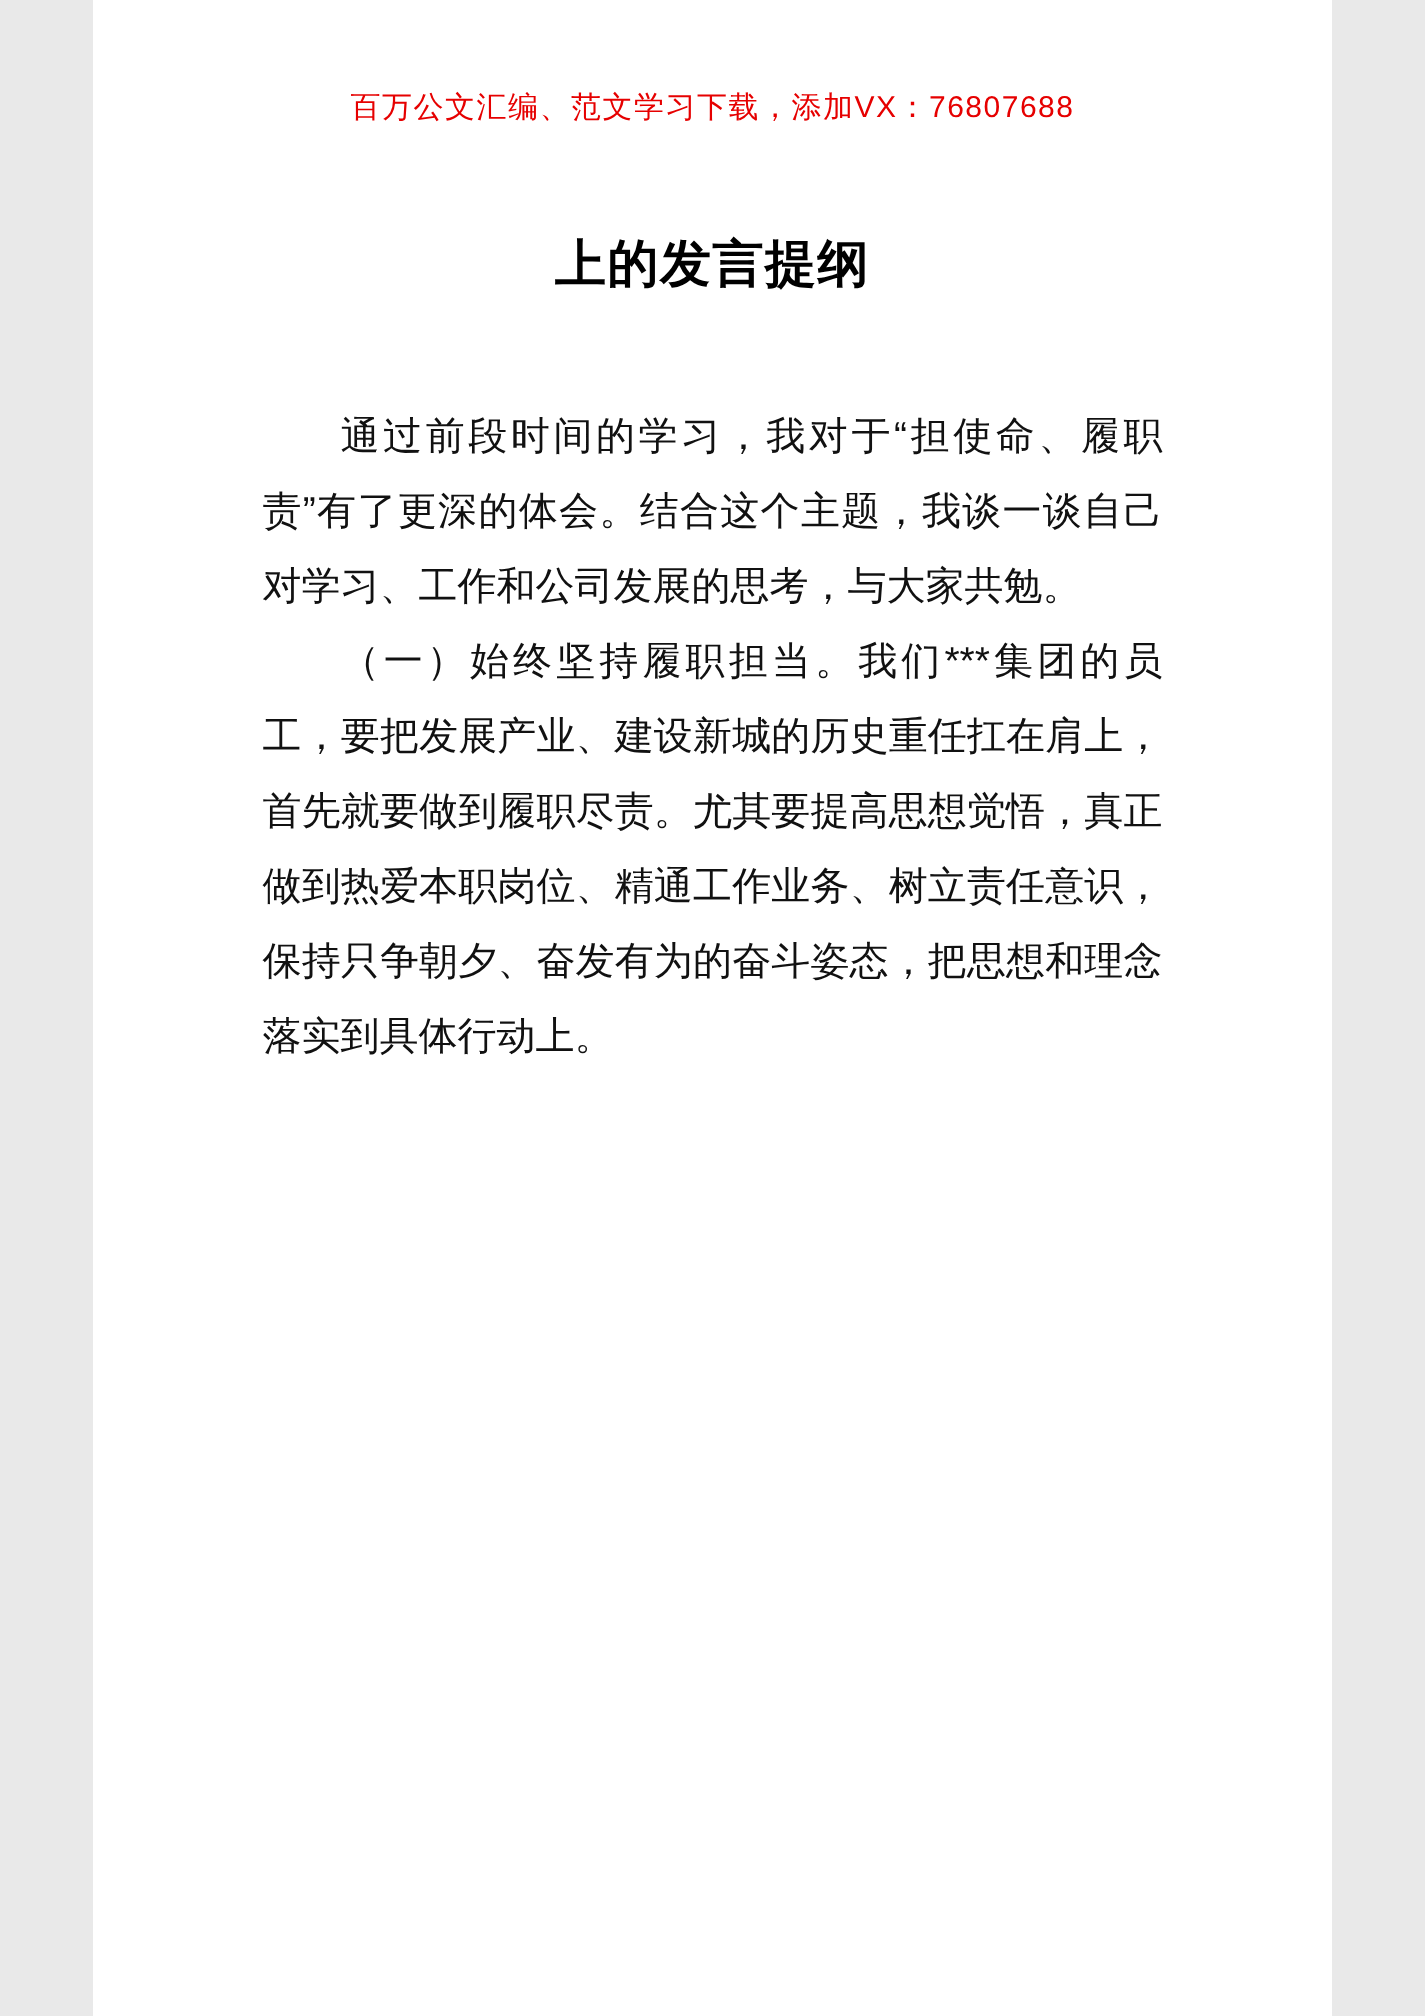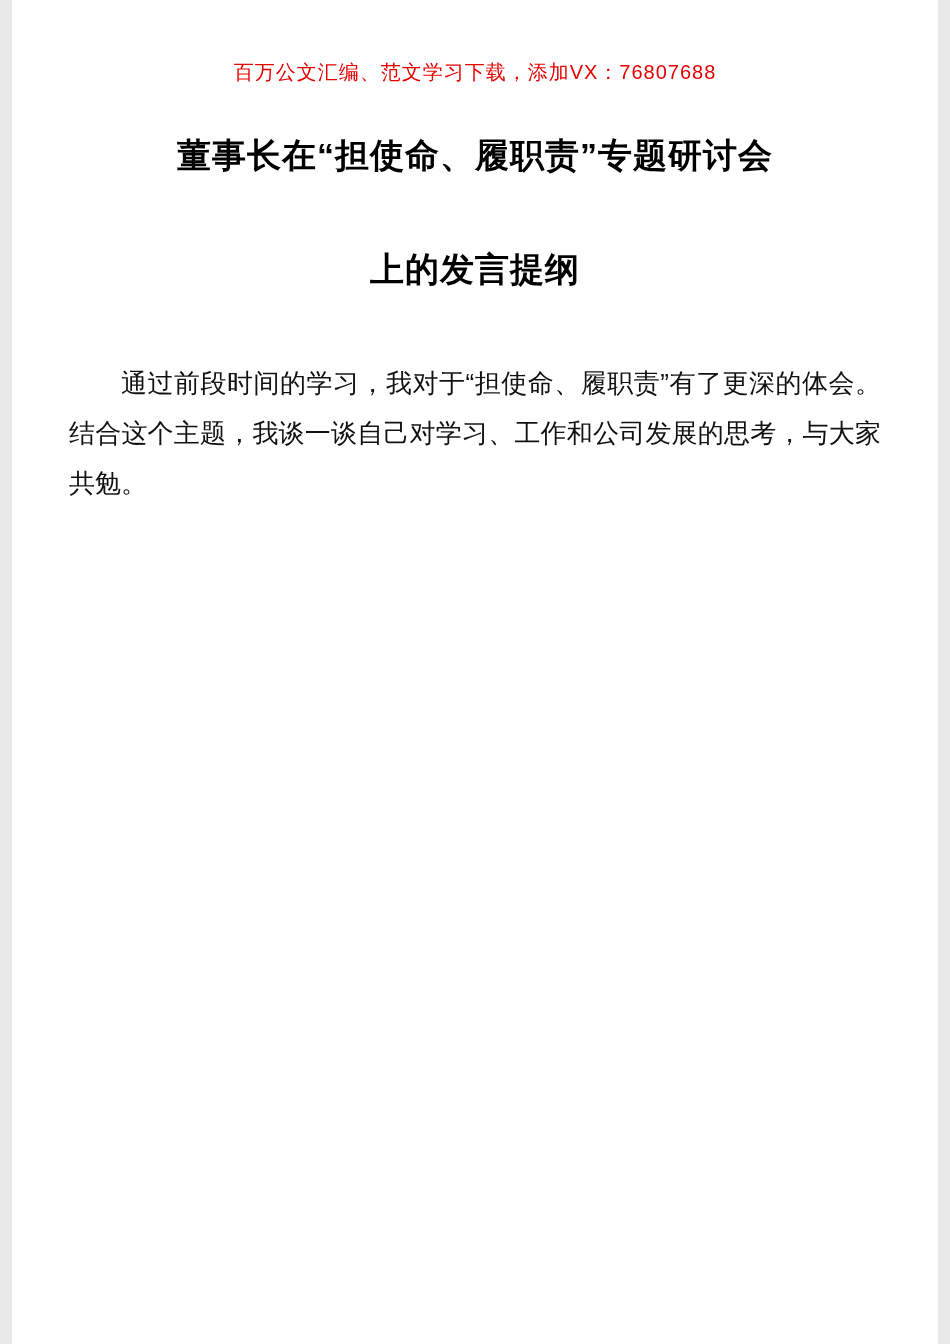--- a/index.html
+++ b/index.html
@@ -3,21 +3,21 @@
 <meta charset="utf-8">
 <style>
   * { margin: 0; padding: 0; box-sizing: border-box; }
   html, body { width: 950px; }
   body {
     background: #e9e9e9;
     font-family: "Liberation Sans", sans-serif;
     -webkit-font-smoothing: antialiased;
   }
   .page {
-    width: 926px;
+    width: 826px;
     min-height: 1344px;
     margin: 0 auto;
     background: #ffffff;
     padding: 58px 0 60px 0;
   }
   .notice {
     text-align: center;
     font-size: 20px;
     line-height: 28px;
     color: #e60000;
@@ -28,41 +28,41 @@
     font-weight: bold;
     color: #000000;
     font-size: 34px;
     line-height: 48px;
     letter-spacing: 1px;
   }
   .title-line.first { margin-top: 45px; }
   .title-line.second { margin-top: 66px; }
   .doc-body {
     margin-top: 65px;
-    padding: 0 57px;
+    padding: 0 113px;
   }
   .para {
     font-size: 26px;
     line-height: 50px;
     color: #111111;
     text-align: justify;
     text-indent: 2em;
     word-break: break-all;
   }
   .para.heading {
     font-weight: bold;
     text-align: left;
   }
 </style>
 </head>
 <body style="background: rgb(233, 233, 233);">
 
 <div class="page" style="background: rgb(255, 255, 255);">
   <div class="notice" style="color: rgb(230, 0, 0);">百万公文汇编、范文学习下载，添加VX：76807688</div>
 
-  <h1 class="title-line first">董事长在“担使命、履职责”专题研讨会</h1>
 
   <h1 class="title-line second">上的发言提纲</h1>
 
   <div class="doc-body">
       <p class="para">通过前段时间的学习，我对于“担使命、履职责”有了更深的体会。结合这个主题，我谈一谈自己对学习、工作和公司发展的思考，与大家共勉。</p>
+      <p class="para">（一）始终坚持履职担当。我们***集团的员工，要把发展产业、建设新城的历史重任扛在肩上，首先就要做到履职尽责。尤其要提高思想觉悟，真正做到热爱本职岗位、精通工作业务、树立责任意识，保持只争朝夕、奋发有为的奋斗姿态，把思想和理念落实到具体行动上。</p>
     </div>
 </div>
 
 </body></html>

